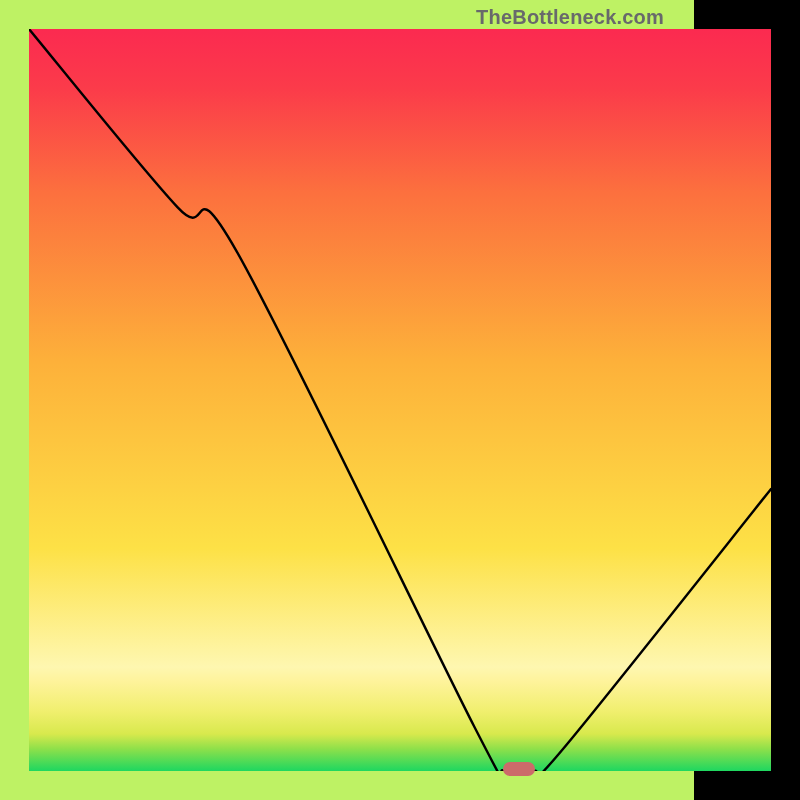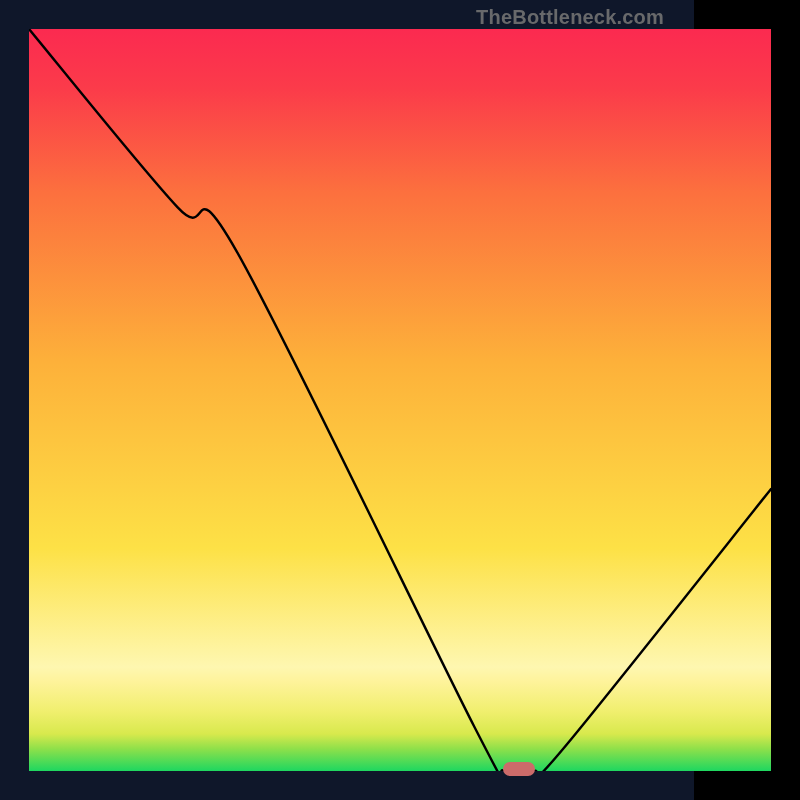--- a/index.html
+++ b/index.html
@@ -7,21 +7,21 @@
     padding: 0;
     width: 800px;
     height: 800px;
     background: #000;
     overflow: hidden;
   }
   .frame {
     position: relative;
     width: 694px;
     height: 800px;
-    background: #0f172a;
+    background: #bef264;
   }
   .plot-area {
     position: absolute;
     left: 29px;
     top: 29px;
     width: 742px;
     height: 742px;
     
     background: linear-gradient(to top,
       #1ed760 0%,

